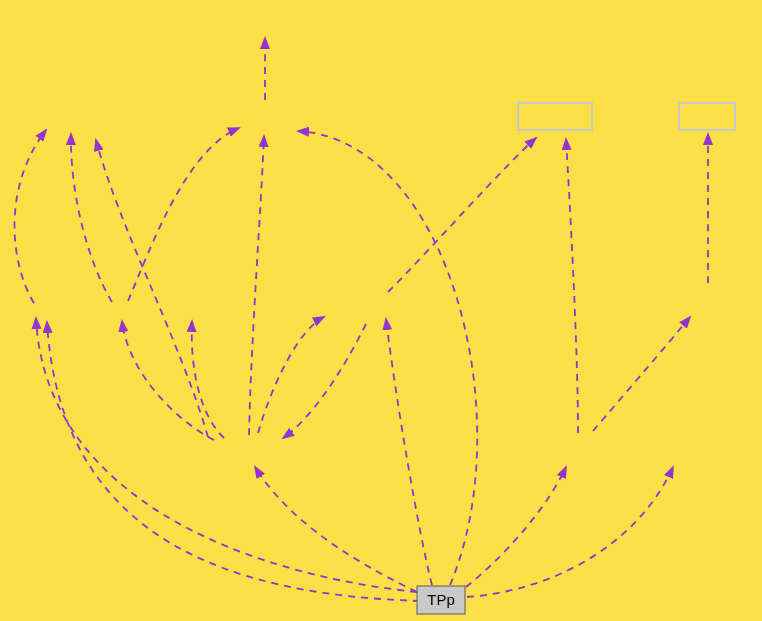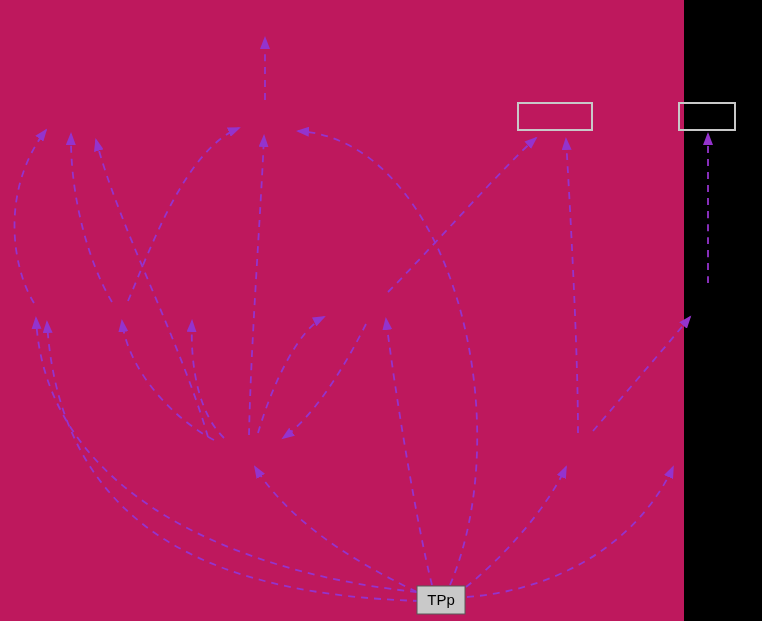--- a/index.html
+++ b/index.html
@@ -6,23 +6,23 @@
     margin: 0;
     padding: 0;
     width: 762px;
     height: 621px;
     background: #000000;
     overflow: hidden;
     font-family: "Liberation Sans", "DejaVu Sans", sans-serif;
   }
   #stage {
     position: relative;
-    width: 684px;
+    width: 762px;
     height: 621px;
-    background: #be185d;
+    background: #fde047;
   }
   svg { display: block; }
   .graph-node-label {
     font-family: "Liberation Sans", "DejaVu Sans", sans-serif;
     font-size: 15px;
   }
 </style>
 </head>
 <body style="background: rgb(0, 0, 0);">
 

